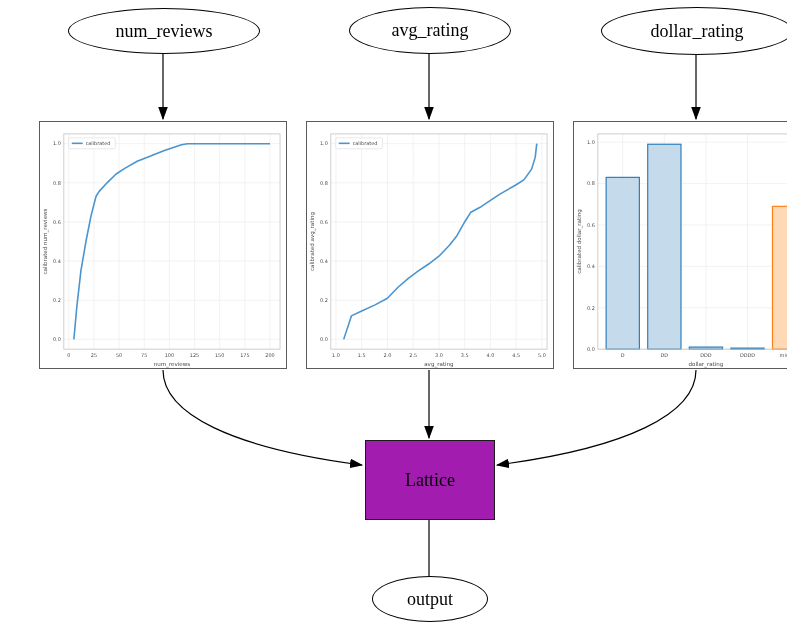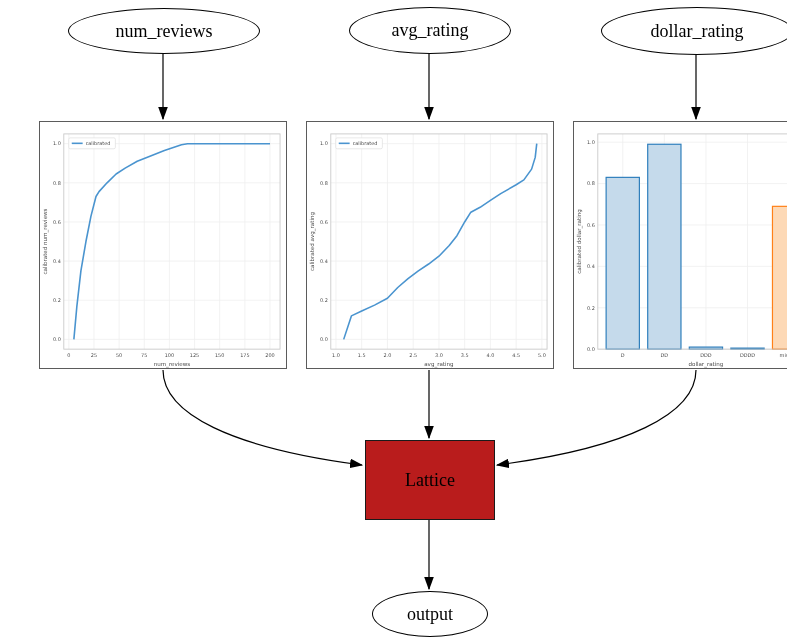--- a/index.html
+++ b/index.html
@@ -8,21 +8,21 @@
     font-family:"Liberation Serif", serif;
     margin-left:36px;
   }
   #edges{position:absolute;left:0;top:0;width:787px;height:644px;pointer-events:none;}
   .ellipse-node{
     position:absolute;border:1px solid #000;border-radius:50%;
     display:flex;align-items:center;justify-content:center;
     background:#fff;font-size:18px;color:#000;white-space:nowrap;
   }
   .rect-node{
-    position:absolute;border:1.4px solid #1a1a1a;background:#b91c1c;
+    position:absolute;border:1.4px solid #1a1a1a;background:#a21caf;
     display:flex;align-items:center;justify-content:center;
     font-size:18px;color:#000;text-align:center;
   }
   .plot-card{
     position:absolute;width:248px;height:248px;background:#fff;
     border:1.4px solid #5b5b5b;box-sizing:border-box;
   }
   .plot-card svg{display:block;width:100%;height:100%;}
 </style>
 </head>
@@ -172,17 +172,17 @@
         <text x="21" y="22.14615384615387" font-size="5" text-anchor="end" fill="#4a4a4a" font-family="&quot;DejaVu Sans&quot;, sans-serif">1.0</text>
         <text x="133" y="246" font-size="5.6" text-anchor="middle" fill="#4a4a4a" font-family="&quot;DejaVu Sans&quot;, sans-serif">dollar_rating</text>
         <text x="7" y="120.5" font-size="5.6" text-anchor="middle" fill="#4a4a4a" font-family="&quot;DejaVu Sans&quot;, sans-serif" transform="rotate(-90 7 120.5)">calibrated dollar_rating</text>
       </svg>
   </div>
 
   <div class="rect-node" style="left:329px;top:440px;width:128px;height:78px;">
     <span>Lattice</span>
   </div>
 
-  <div class="ellipse-node" style="left:336px;top:591px;width:114px;height:44px;text-align:center;">
+  <div class="ellipse-node" style="left:336px;top:576px;width:114px;height:44px;text-align:center;">
     <span>output</span>
   </div>
 
 </div>
 
 </body></html>

